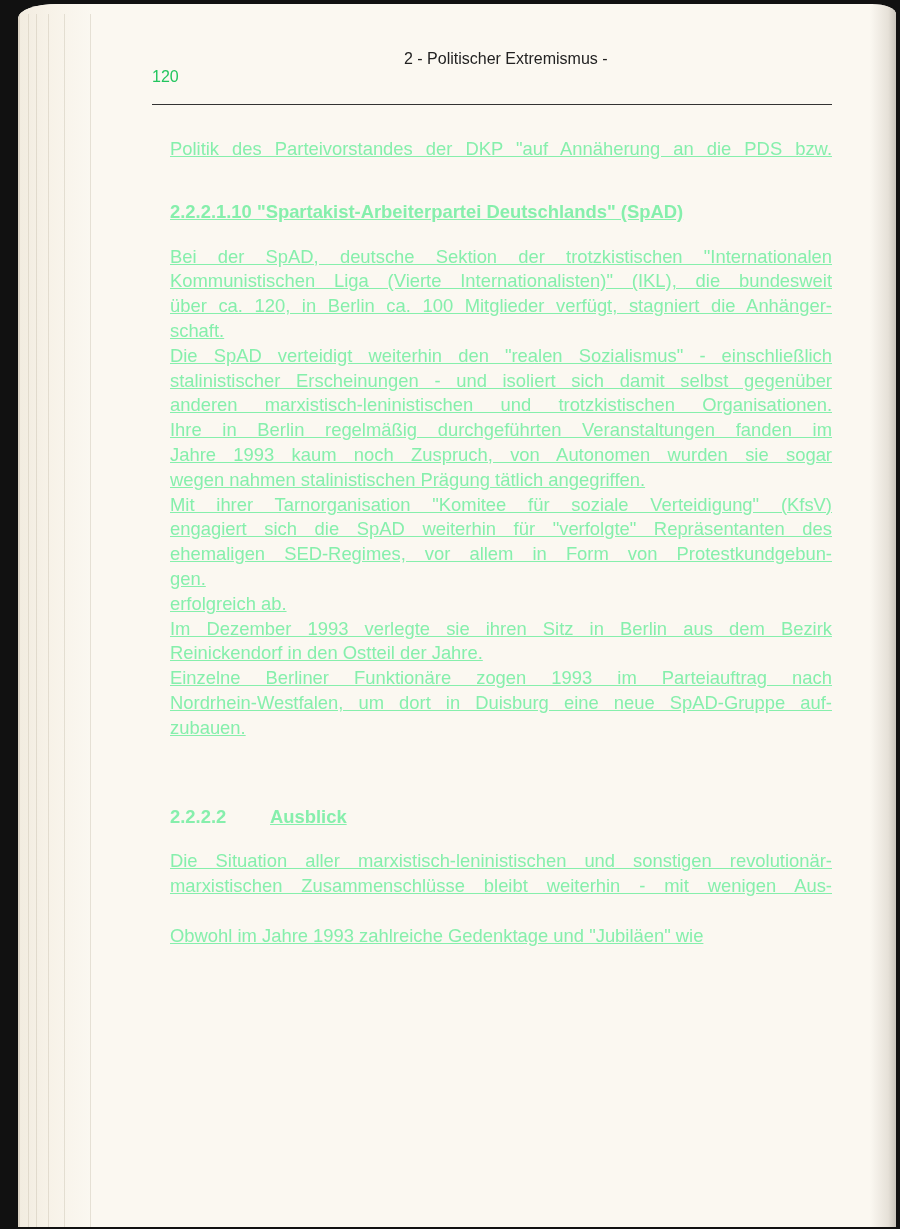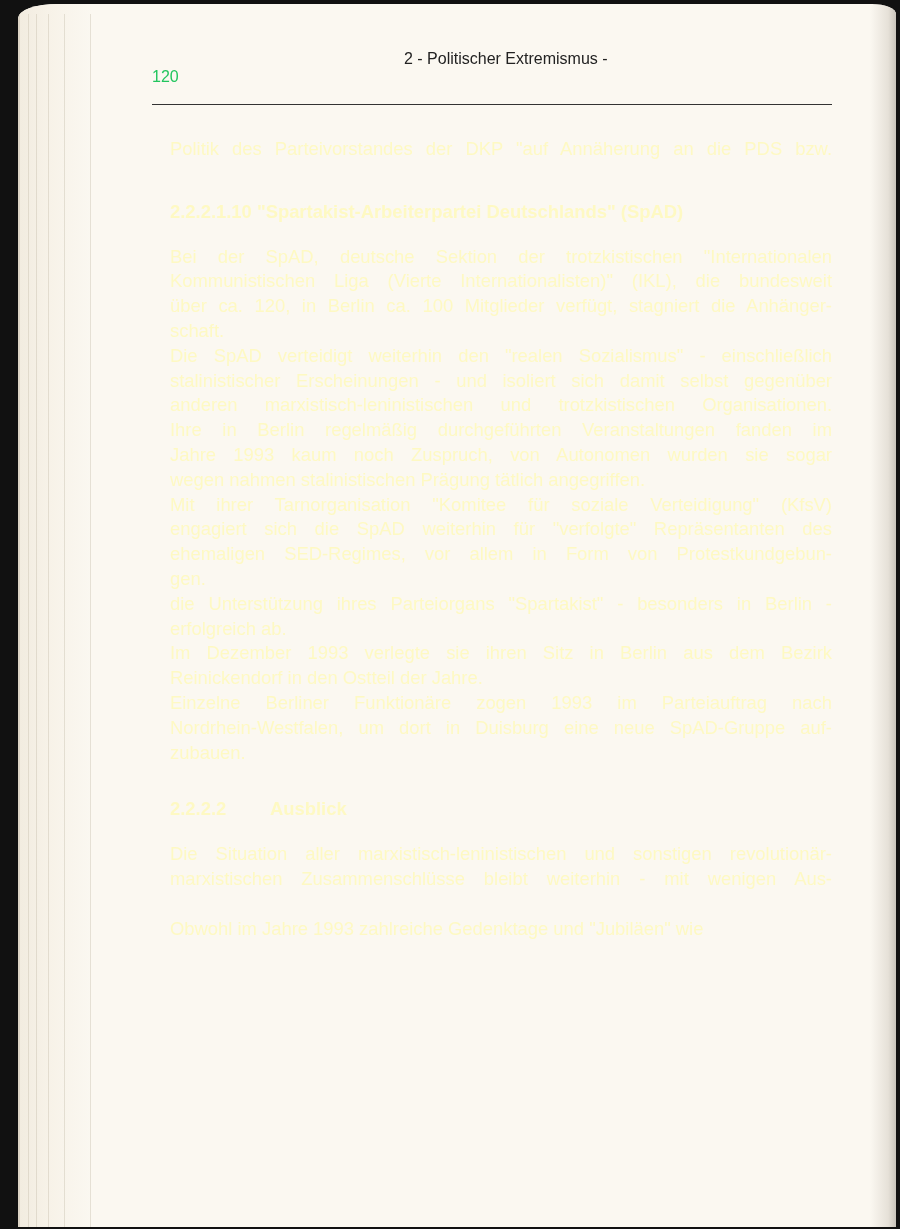--- a/index.html
+++ b/index.html
@@ -78,23 +78,24 @@
       top: 54px;
       width: 680px;
       height: 0;
       border-top: 1.5px solid #333;
     }
     .content {
       position: absolute;
       left: 170px;
       top: 137px;
       width: 662px;
-      color: #fef9c3;
+      color: #86efac;
       font-size: 18.4px;
       line-height: 24.8px;
+      text-decoration: underline;
     }
     .content p {
       margin: 0;
       text-align: justify;
     }
     .content .line {
       display: block;
       text-align: justify;
       text-align-last: justify;
       white-space: nowrap;
@@ -104,21 +105,21 @@
     }
     .heading {
       font-weight: bold;
       margin: 0;
     }
     .heading-1 {
       margin-top: 38px;
       margin-bottom: 20px;
     }
     .heading-2 {
-      margin-top: 32px;
+      margin-top: 64px;
       margin-bottom: 20px;
     }
     .heading-2 .num {
       display: inline-block;
       width: 100px;
     }
     .gap-para {
       margin-top: 25px !important;
     }
   </style>
@@ -169,21 +170,20 @@
   </p>
 
   <p>
     <span class="line">Mit ihrer Tarnorganisation "Komitee für soziale Verteidigung" (KfsV)</span>
     <span class="line">engagiert sich die SpAD weiterhin für "verfolgte" Repräsentanten des</span>
     <span class="line">ehemaligen SED-Regimes, vor allem in Form von Protestkundgebun-</span>
     <span class="line last">gen.</span>
   </p>
 
   <p>
-    <span class="line">die Unterstützung ihres Parteiorgans "Spartakist" - besonders in Berlin -</span>
     <span class="line last">erfolgreich ab.</span>
   </p>
 
   <p>
     <span class="line">Im Dezember 1993 verlegte sie ihren Sitz in Berlin aus dem Bezirk</span>
     <span class="line last">Reinickendorf in den Ostteil der Jahre.</span>
   </p>
 
   <p>
     <span class="line">Einzelne Berliner Funktionäre zogen 1993 im Parteiauftrag nach</span>

